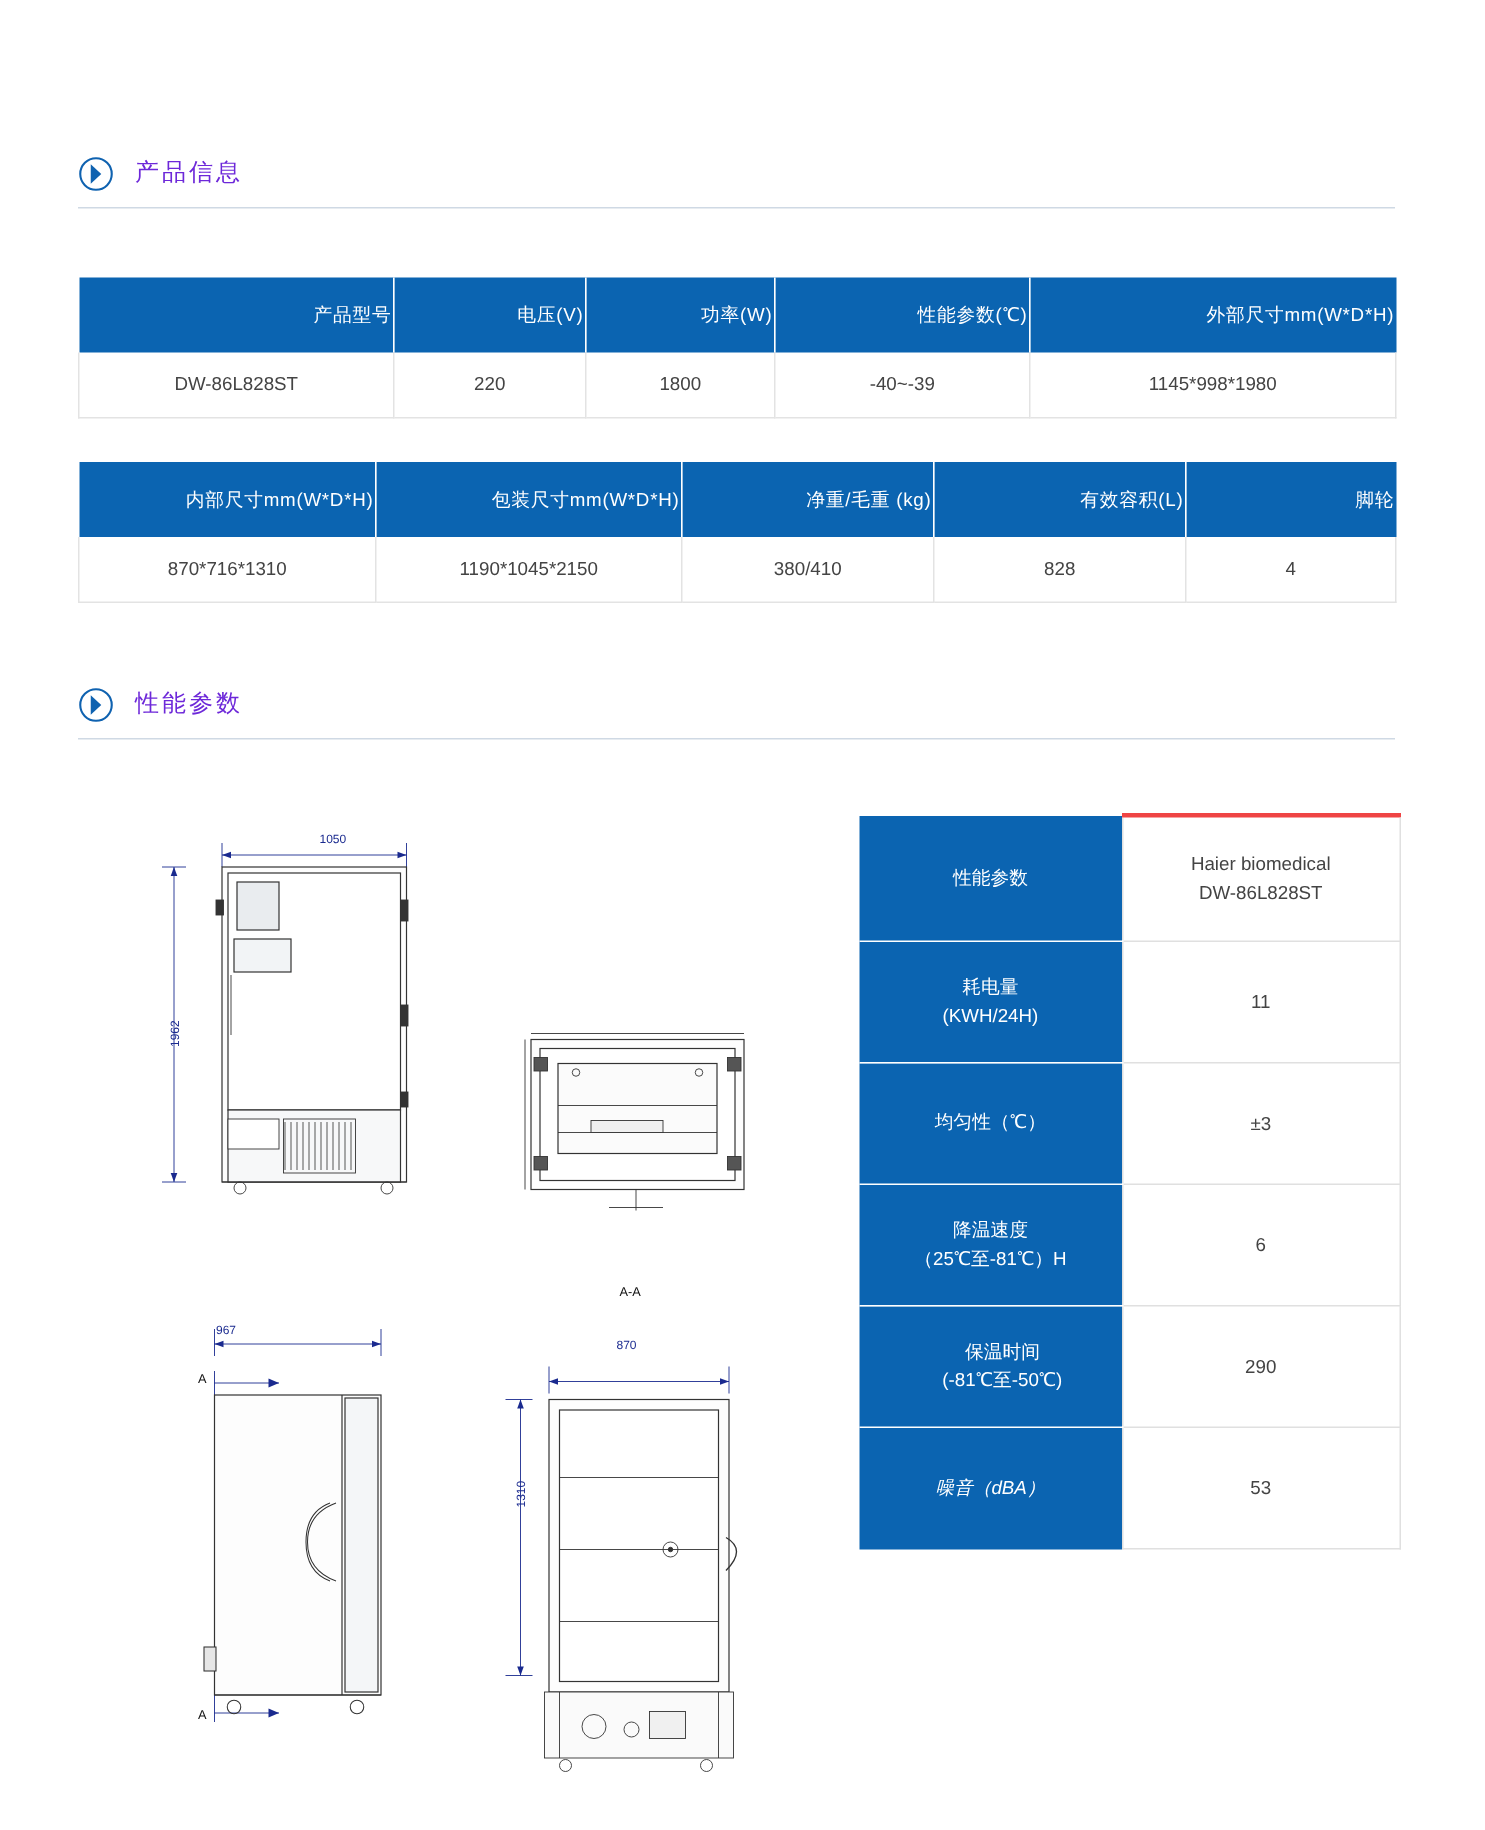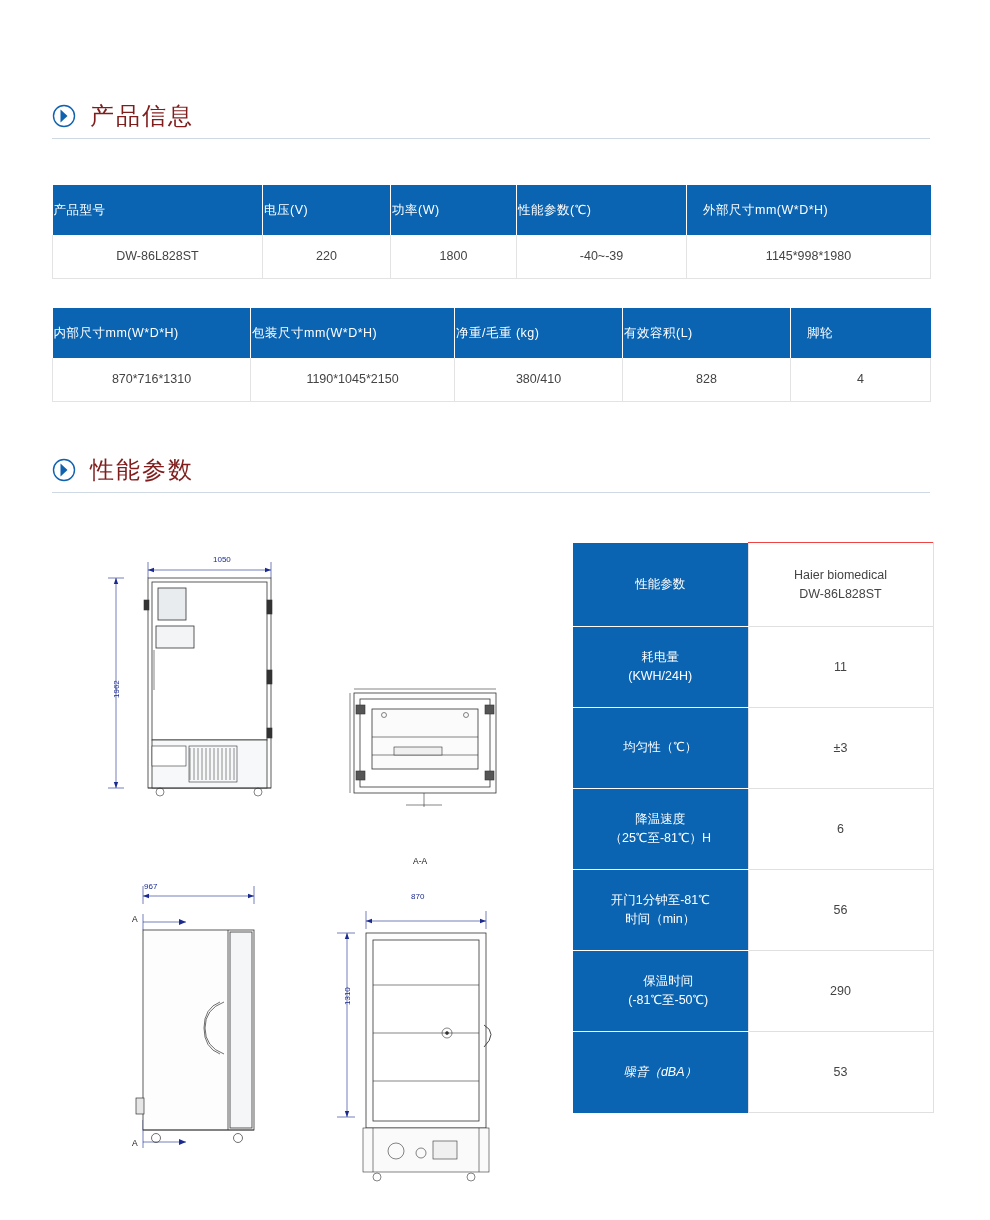--- a/index.html
+++ b/index.html
@@ -26,22 +26,22 @@
     display: flex;
     align-items: center;
     gap: 14px;
     padding-bottom: 10px;
   }
   .head-icon {
     width: 24px; height: 24px;
     flex: 0 0 24px;
   }
   .head-title {
-    font-size: 24px;
-    color: #7f1d1d;
+    font-size: 16px;
+    color: #6d28d9;
     letter-spacing: 2px;
     font-weight: normal;
     line-height: 1;
   }
   .head-rule {
     height: 1px;
     background: #cfd9e4;
     width: 878px;
   }
 
@@ -50,21 +50,21 @@
     position: absolute;
     border-collapse: collapse;
     table-layout: fixed;
   }
   table.spec th {
     background: #0b64b1;
     color: #ffffff;
     font-weight: normal;
     font-size: 12.5px;
     height: 50px;
-    text-align: left;
+    text-align: right;
     border-right: 1px solid #ffffff;
     letter-spacing: .5px;
   }
   table.spec th:last-child { border-right: none; padding-left: 16px; }
   table.spec td {
     height: 43px;
     text-align: center;
     font-size: 12.5px;
     color: #444;
     border-right: 1px solid #e3e3e3;
@@ -96,21 +96,21 @@
   table.perf td.val {
     font-size: 12.5px;
     color: #444;
     text-align: center;
     border-left: 1px solid #e0e0e0;
     border-bottom: 1px solid #e0e0e0;
     border-right: 1px solid #e0e0e0;
     line-height: 1.5;
     padding: 6px 4px;
   }
-  table.perf tr:first-child td.val { border-top: 1px solid #ef4444; }
+  table.perf tr:first-child td.val { border-top: 3px solid #ef4444; }
 
   
   .drawings {
     position: absolute;
     left: 56px; top: 530px;
     width: 500px; height: 670px;
   }
   .dwg { position: absolute; }
   .dim-text {
     position: absolute;
@@ -232,25 +232,20 @@
         <td class="val" style="height:81px;">11</td>
       </tr>
       <tr>
         <td class="lbl" style="height:81px; white-space:pre-line;">均匀性（℃）</td>
         <td class="val" style="height:81px;">±3</td>
       </tr>
       <tr>
         <td class="lbl" style="height:81px; white-space:pre-line;">降温速度
 （25℃至-81℃）H</td>
         <td class="val" style="height:81px;">6</td>
-      </tr>
-      <tr>
-        <td class="lbl" style="height:81px; white-space:pre-line;">开门1分钟至-81℃
-时间（min）</td>
-        <td class="val" style="height:81px;">56</td>
       </tr>
       <tr>
         <td class="lbl" style="height:81px; white-space:pre-line;padding-left:20px;">保温时间
 (-81℃至-50℃)</td>
         <td class="val" style="height:81px;">290</td>
       </tr>
       <tr>
         <td class="lbl" style="height:81px; white-space:pre-line;font-style:italic;">噪音（dBA）</td>
         <td class="val" style="height:81px;">53</td>
       </tr>

